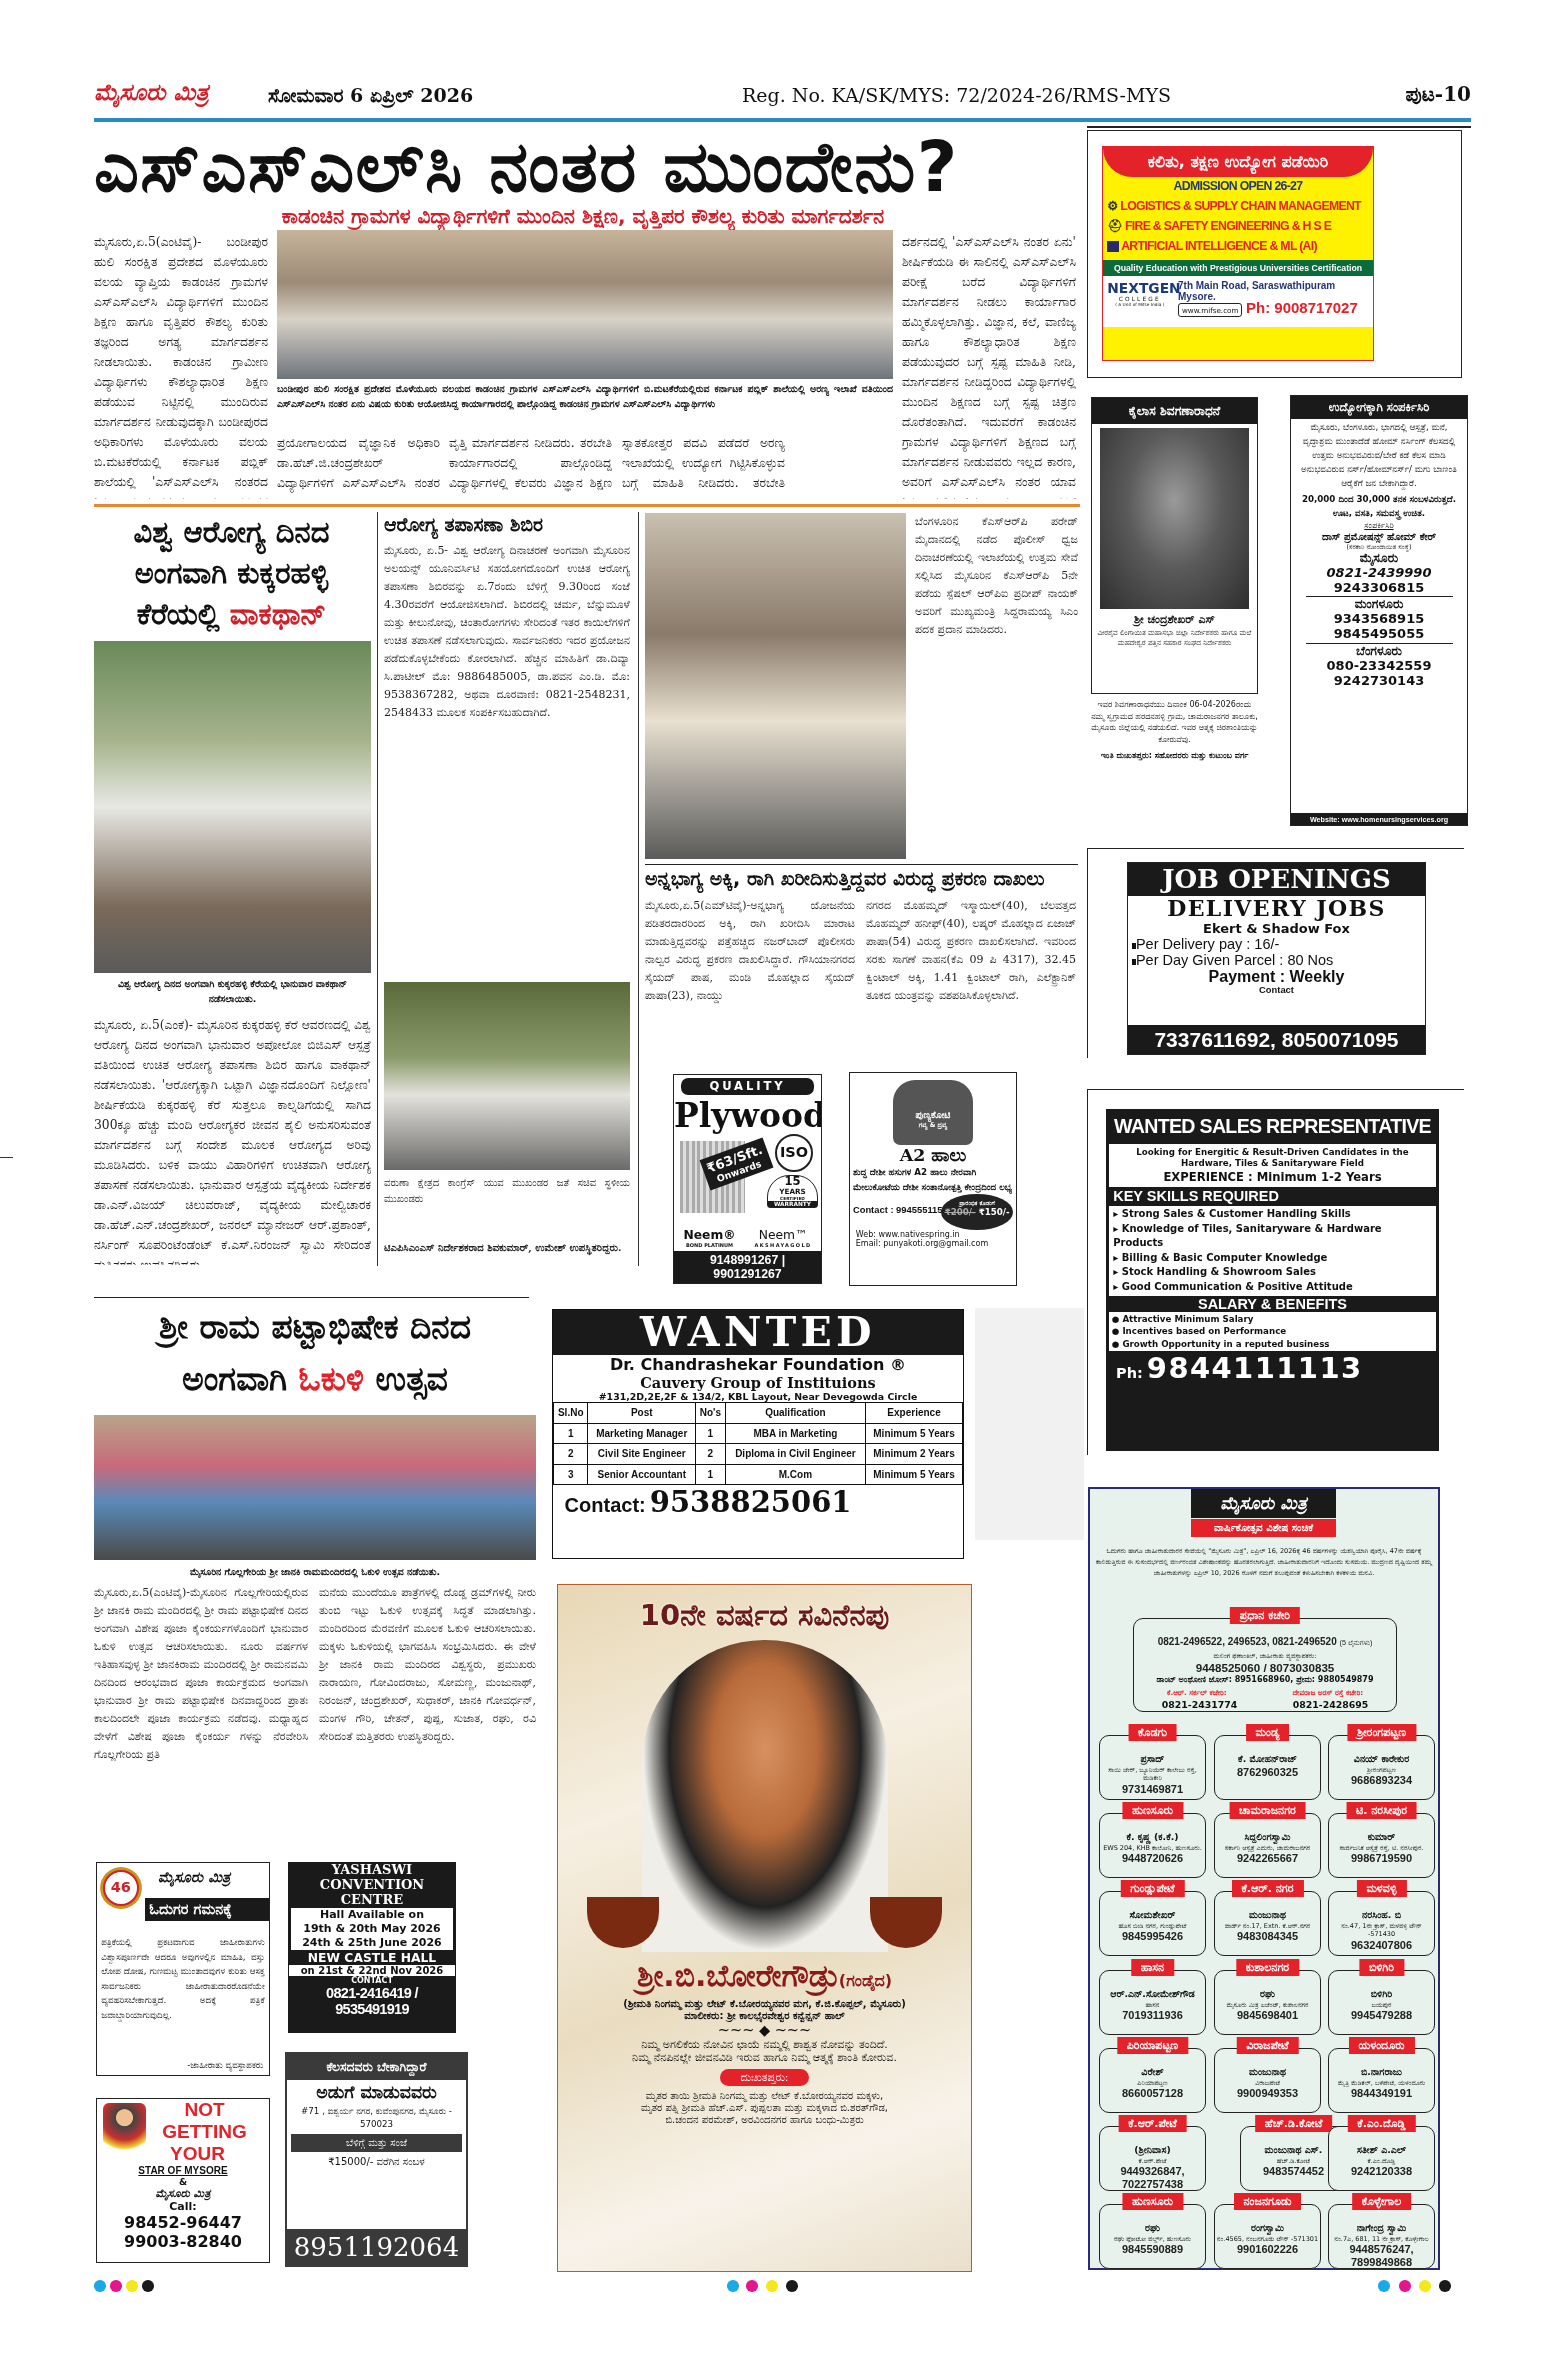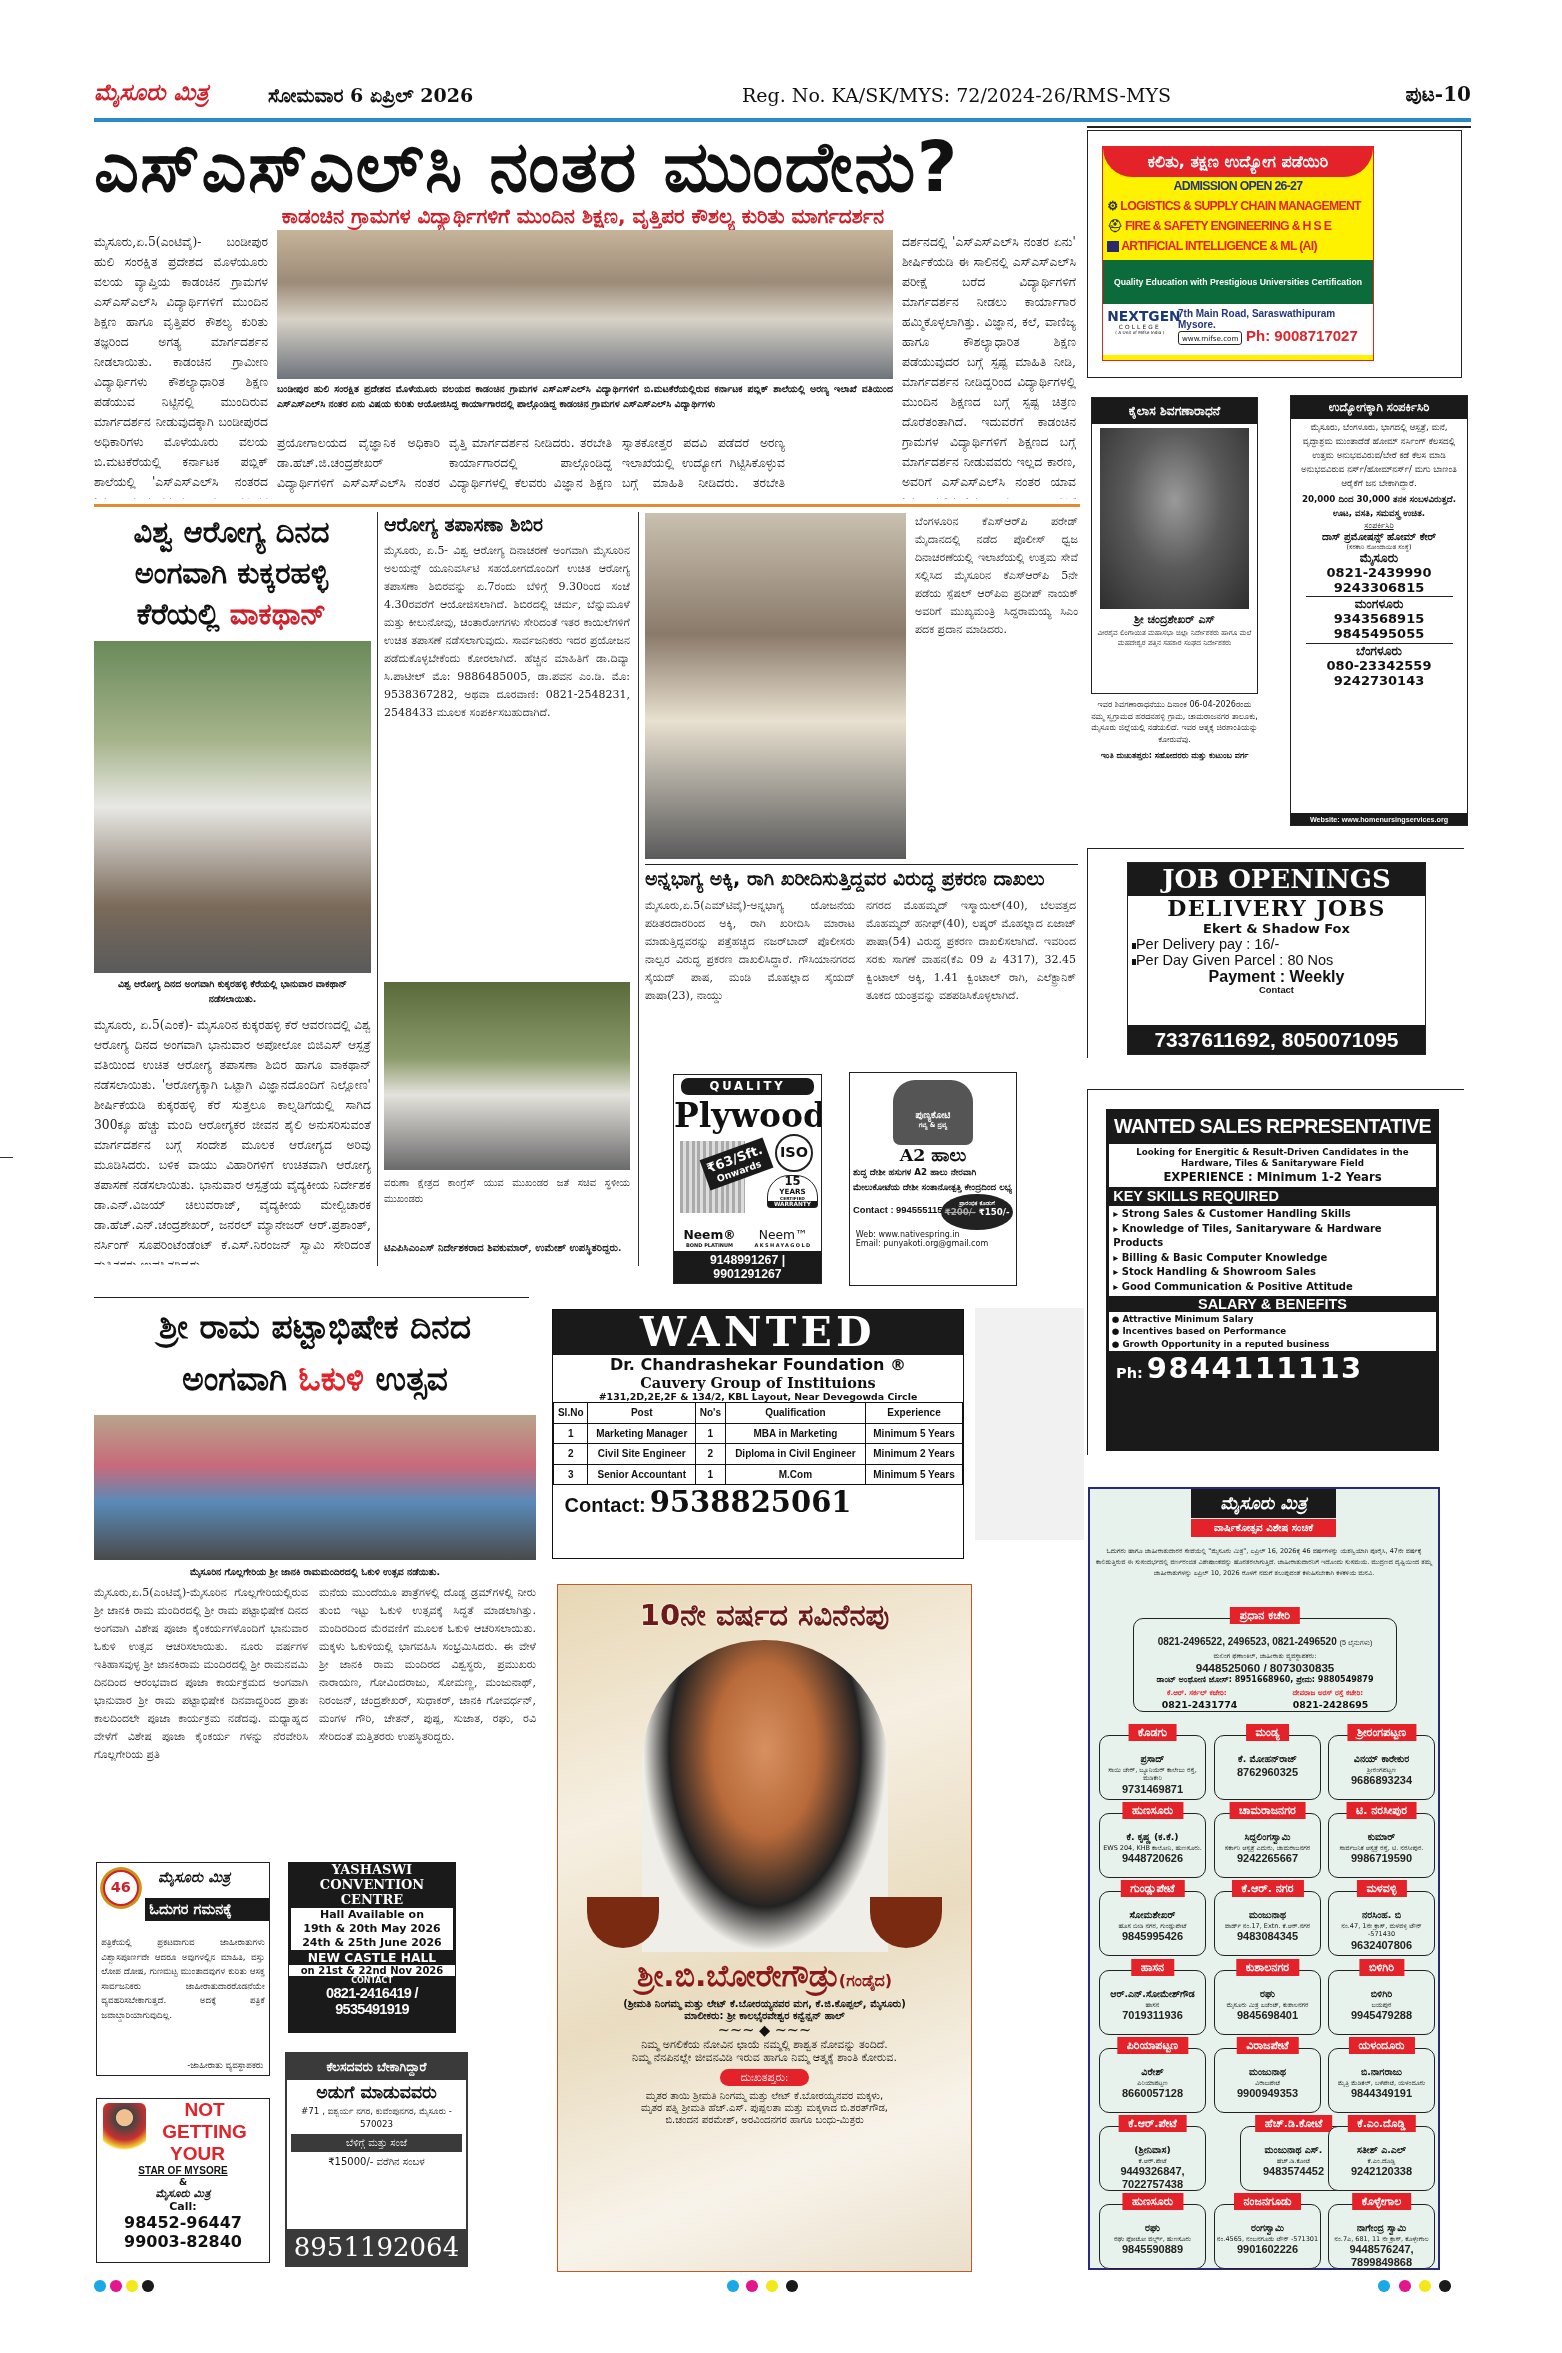--- a/index.html
+++ b/index.html
@@ -49,21 +49,21 @@
 
 <div class="abs" style="left:1087px;top:130px;width:375px;height:248px;border:0.7px solid #222;"></div>
 <div class="abs" style="left:1102px;top:146px;width:272px;height:215px;background:#fff200;border:1.4px solid #e3222a;overflow:hidden;">
   <div style="background:#e3222a;color:#fff;font-weight:bold;font-size:16px;text-align:center;height:30px;line-height:30px;border-radius:0 0 29px 29px;">ಕಲಿತು, ತಕ್ಷಣ ಉದ್ಯೋಗ ಪಡೆಯಿರಿ</div>
   <div class="cond center" style="color:#23357a;font-size:12.3px;margin-top:2.2px;">ADMISSION OPEN 26-27</div>
   <div style="padding:2.9px 4.3px;">
     <div class="cond" style="color:#e3222a;font-size:12.3px;margin:2.9px 0;"><span style="color:#333;">⚙ </span><span>LOGISTICS &amp; SUPPLY CHAIN MANAGEMENT</span></div>
     <div class="cond" style="color:#e3222a;font-size:12.3px;margin:5.8px 0;"><span style="color:#333;">⛑ </span><span>FIRE &amp; SAFETY ENGINEERING &amp; H S E</span></div>
     <div class="cond" style="color:#e3222a;font-size:12.3px;margin:4.3px 0;"><span style="display:inline-block;width:11.6px;height:11.6px;background:#2a2a6a;vertical-align:middle;"></span> <span>ARTIFICIAL INTELLIGENCE &amp; ML (AI)</span></div>
   </div>
-  <div class="cond center" style="background:#0c6b3a;color:#fff;font-size:8.7px;padding:17px 0;letter-spacing:0;">Quality Education with Prestigious Universities Certification</div>
+  <div class="cond center" style="background:#0c6b3a;color:#fff;font-size:8.7px;padding:3px 0;letter-spacing:0;">Quality Education with Prestigious Universities Certification</div>
   <div style="background:#ffffff;height:51px;position:relative;">
     <div class="abs" style="left:4.3px;top:4.3px;width:65px;text-align:center;">
       <div style="font-weight:bold;font-size:13.8px;color:#1b3a7a;">NEXTGEN</div>
       <div style="font-size:5.8px;letter-spacing:2.2px;">COLLEGE</div>
       <div style="font-size:4.3px;">( A Unit of Mifse India )</div>
     </div>
     <div class="abs cond" style="left:75px;top:4.3px;font-size:10px;color:#23357a;letter-spacing:0;">7th Main Road, Saraswathipuram Mysore.</div>
     <div class="abs" style="left:75px;top:27.5px;font-size:7.2px;border:0.7px solid #222;border-radius:2.9px;padding:1.4px 2.9px;">www.mifse.com</div>
     <div class="abs cond" style="left:143px;top:23px;font-size:15px;color:#e3222a;letter-spacing:0;">Ph: 9008717027</div>
   </div>
@@ -82,21 +82,21 @@
 
 <div class="abs" style="left:1290px;top:395px;width:178px;height:431px;border:1.4px solid #222;text-align:center;">
   <div class="blk" style="font-size:11.6px;font-weight:bold;padding:4.3px 0;">ಉದ್ಯೋಗಕ್ಕಾಗಿ ಸಂಪರ್ಕಿಸಿರಿ</div>
   <div style="font-size:8.7px;line-height:13.8px;padding:2.9px 4.3px;">ಮೈಸೂರು, ಬೆಂಗಳೂರು, ಭಾಗದಲ್ಲಿ ಆಸ್ಪತ್ರೆ, ಮನೆ, ವೃದ್ಧಾಶ್ರಮ ಮುಂತಾದೆಡೆ ಹೋಮ್ ನರ್ಸಿಂಗ್ ಕೆಲಸದಲ್ಲಿ ಉತ್ತಮ ಅನುಭವವಿರುವ/ಬೇರೆ ಕಡೆ ಕೆಲಸ ಮಾಡಿ ಅನುಭವವಿರುವ ನರ್ಸ್/ಹೋಮ್‌ನರ್ಸ್/ ಮಗು ಬಾಣಂತಿ ಆರೈಕೆಗೆ ಜನ ಬೇಕಾಗಿದ್ದಾರೆ.</div>
   <div style="font-size:8.7px;line-height:13.8px;padding:0 4.3px;font-weight:bold;">20,000 ದಿಂದ 30,000 ತನಕ ಸಂಬಳವಿರುತ್ತದೆ. ಊಟ, ವಸತಿ, ಸಮವಸ್ತ್ರ ಉಚಿತ.</div>
   <div style="font-size:8px;text-decoration:underline;">ಸಂಪರ್ಕಿಸಿರಿ</div>
   <div style="font-size:10px;font-weight:bold;">ದಾಸ್ ಪ್ರಮೋಷನ್ಸ್ ಹೋಮ್ ಕೇರ್</div>
   <div style="font-size:6.5px;">(ಸರಕಾರಿ ನೋಂದಾಯಿತ ಸಂಸ್ಥೆ)</div>
   <div style="border-bottom:0.7px solid #222;margin:0 14.5px;padding-bottom:1.4px;">
     <div style="font-size:12.3px;font-weight:bold;">ಮೈಸೂರು</div>
-    <div style="font-size:13px;font-weight:bold;">0821-2439990</div>
+    <div style="font-size:13px;font-weight:bold;font-style:italic;">0821-2439990</div>
     <div style="font-size:13px;font-weight:bold;">9243306815</div>
   </div>
   <div style="border-bottom:0.7px solid #222;margin:0 14.5px;padding-bottom:1.4px;">
     <div style="font-size:12.3px;font-weight:bold;">ಮಂಗಳೂರು</div>
     <div style="font-size:13px;font-weight:bold;">9343568915</div>
     <div style="font-size:13px;font-weight:bold;">9845495055</div>
   </div>
   <div>
     <div style="font-size:12.3px;font-weight:bold;">ಬೆಂಗಳೂರು</div>
     <div style="font-size:13px;font-weight:bold;">080-23342559</div>

